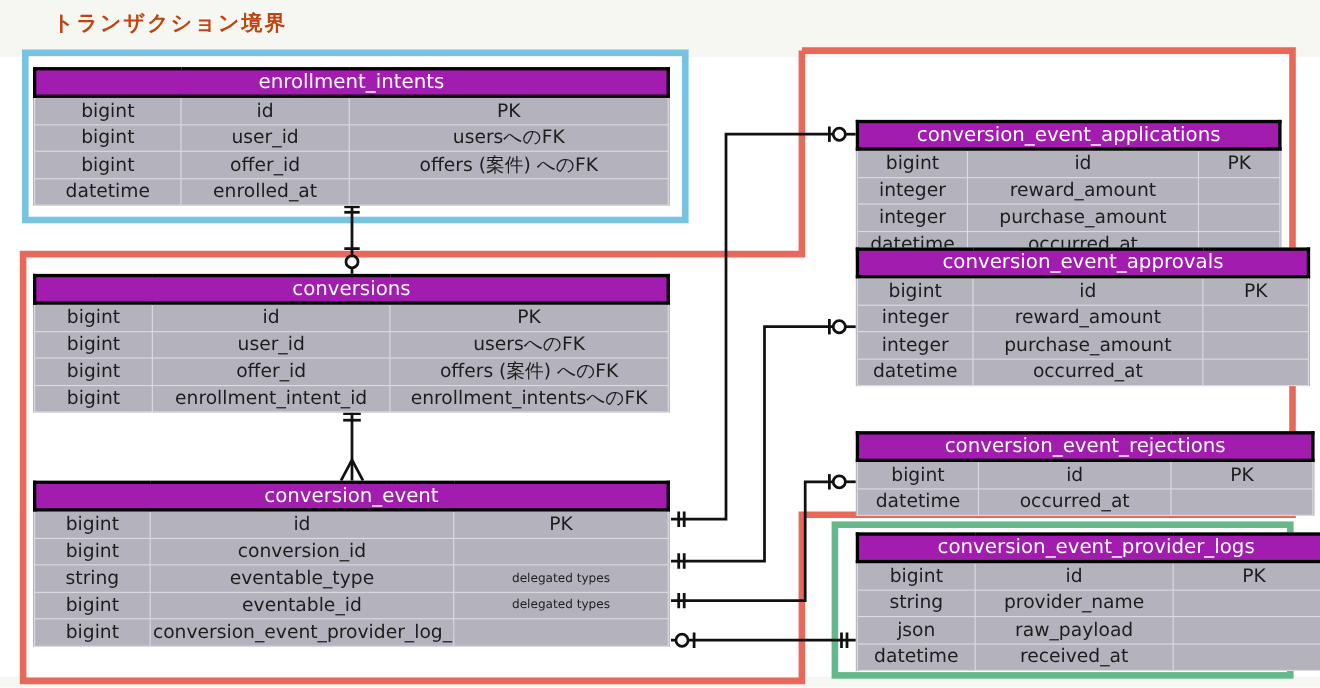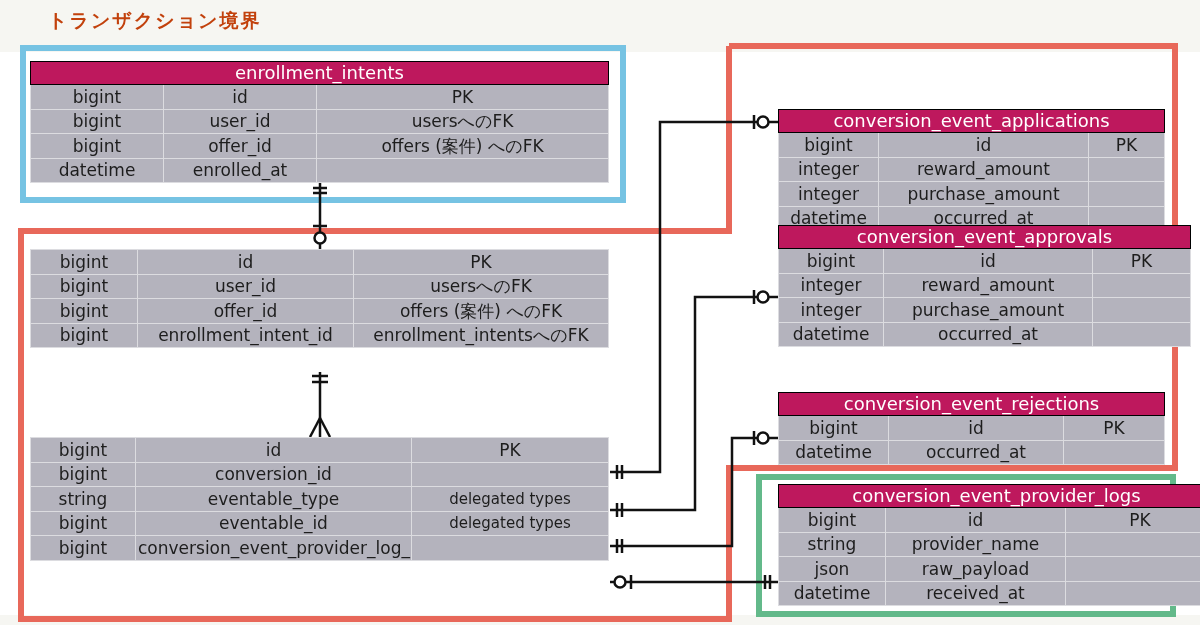--- a/index.html
+++ b/index.html
@@ -16,29 +16,29 @@
     color:#c2410c; letter-spacing:2px;
   }
   .boundary { position:absolute; box-sizing:border-box; }
   .b-blue { border:6px solid #76c3e3; }
   table.er {
     position:absolute; border-collapse:collapse; table-layout:fixed;
     font-family:"DejaVu Sans", sans-serif; font-size:17px; color:#1d1d1d;
     background:#b4b3bd;
   }
   table.er th {
-    background:#be185d; color:#ffffff; font-weight:normal; font-size:18px;
+    background:#a21caf; color:#ffffff; font-weight:normal; font-size:18px;
     height:22px; line-height:22px; padding:0; text-align:center;
-    border:1px solid #000000;
+    border:3px solid #000000;
   }
   table.er td {
     height:23.5px; line-height:22px; padding:0 2px; text-align:center; white-space:nowrap;
     border:1px solid #dcdce0; overflow:hidden;
   }
-  table.er td.small { font-size:15px; }
+  table.er td.small { font-size:11px; }
   svg.lines { position:absolute; left:0; top:0; width:1200px; height:625px; pointer-events:none; }
 </style>
 </head>
 <body>
 
 <div class="title">トランザクション境界</div>
 <div class="canvas"></div>
 
 <div class="boundary b-blue" style="left:20px; top:45px; width:606px; height:158px;"></div>
 
@@ -134,20 +134,23 @@
 </tbody>
   </table>
 
 <table class="er" style="left:30px; top:249px; width:579px;">
   <colgroup>
       <col style="width:107px">
       <col style="width:216px">
       <col>
     </colgroup>
   <tbody>
+      <tr>
+        <th colspan="3">conversions</th>
+      </tr>
   <tr>
     <td>bigint</td>
     <td>id</td>
     <td>PK</td>
   </tr>
   <tr>
     <td>bigint</td>
     <td>user_id</td>
     <td>usersへのFK</td>
   </tr>
@@ -164,20 +167,23 @@
 </tbody>
   </table>
 
 <table class="er" style="left:30px; top:437px; width:579px;">
   <colgroup>
       <col style="width:105px">
       <col style="width:276px">
       <col>
     </colgroup>
   <tbody>
+      <tr>
+        <th colspan="3">conversion_event</th>
+      </tr>
   <tr>
     <td>bigint</td>
     <td>id</td>
     <td>PK</td>
   </tr>
   <tr>
     <td>bigint</td>
     <td>conversion_id</td>
     <td></td>
   </tr>
@@ -258,21 +264,21 @@
     <td></td>
   </tr>
   <tr>
     <td>datetime</td>
     <td>occurred_at</td>
     <td></td>
   </tr>
 </tbody>
   </table>
 
-<table class="er" style="left:778px; top:392px; width:387px;padding-left:43px;">
+<table class="er" style="left:778px; top:392px; width:417px;padding-left:43px;">
   <colgroup>
       <col style="width:110px">
       <col style="width:175px">
       <col>
     </colgroup>
   <tbody>
       <tr>
         <th colspan="3">conversion_event_rejections</th>
       </tr>
   <tr>

